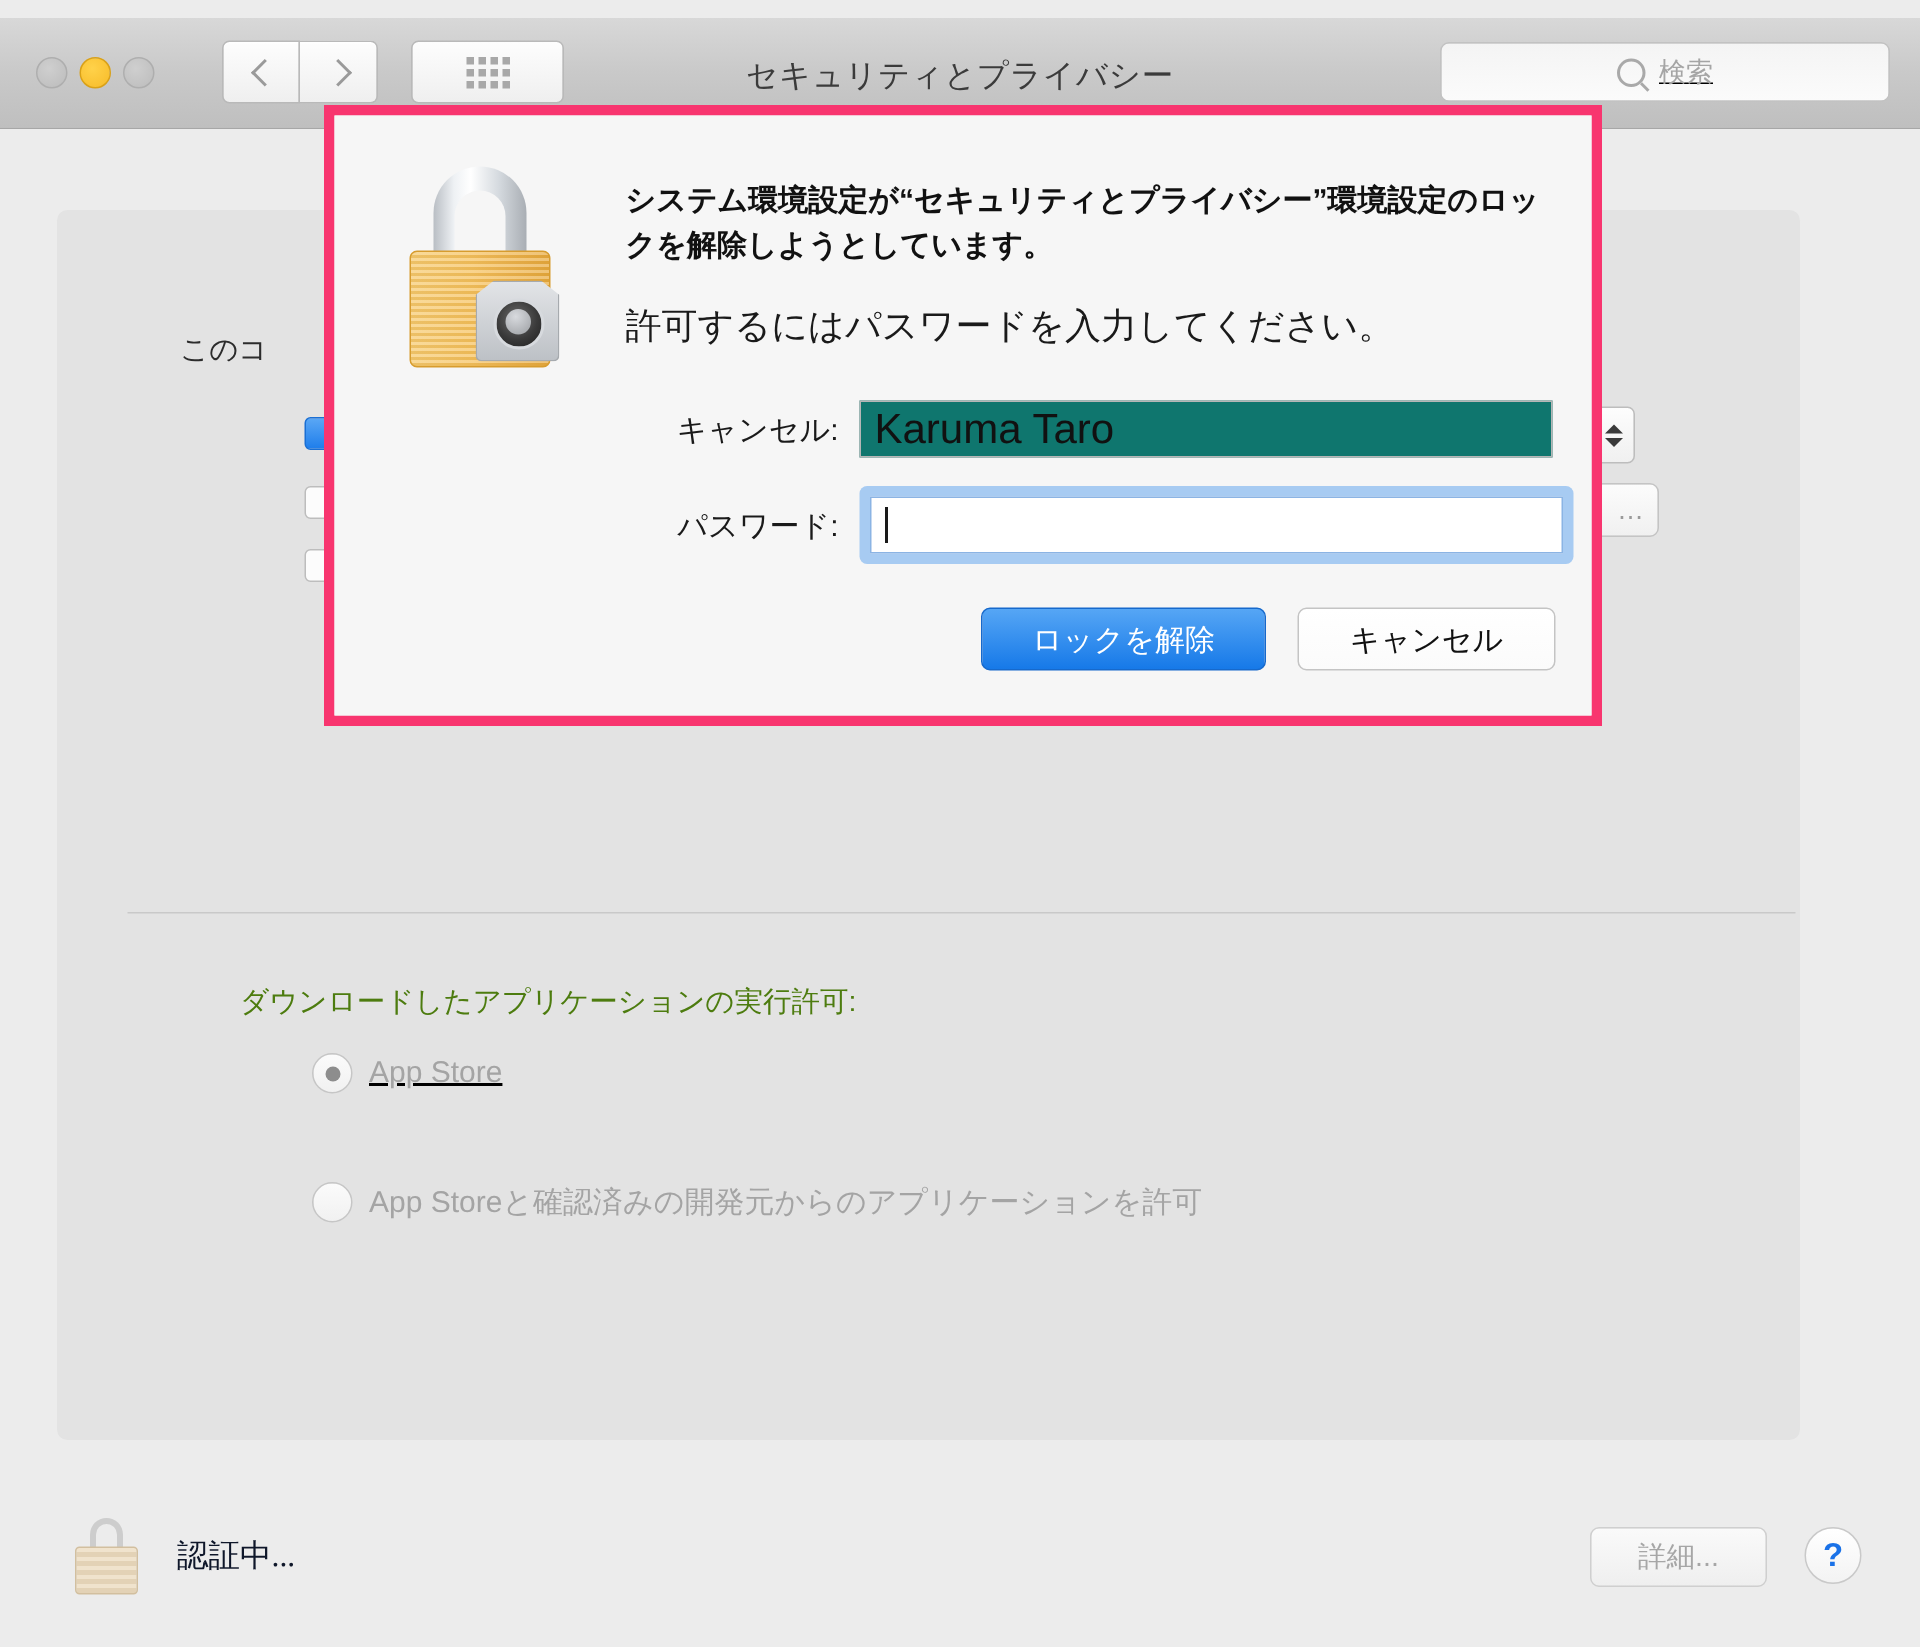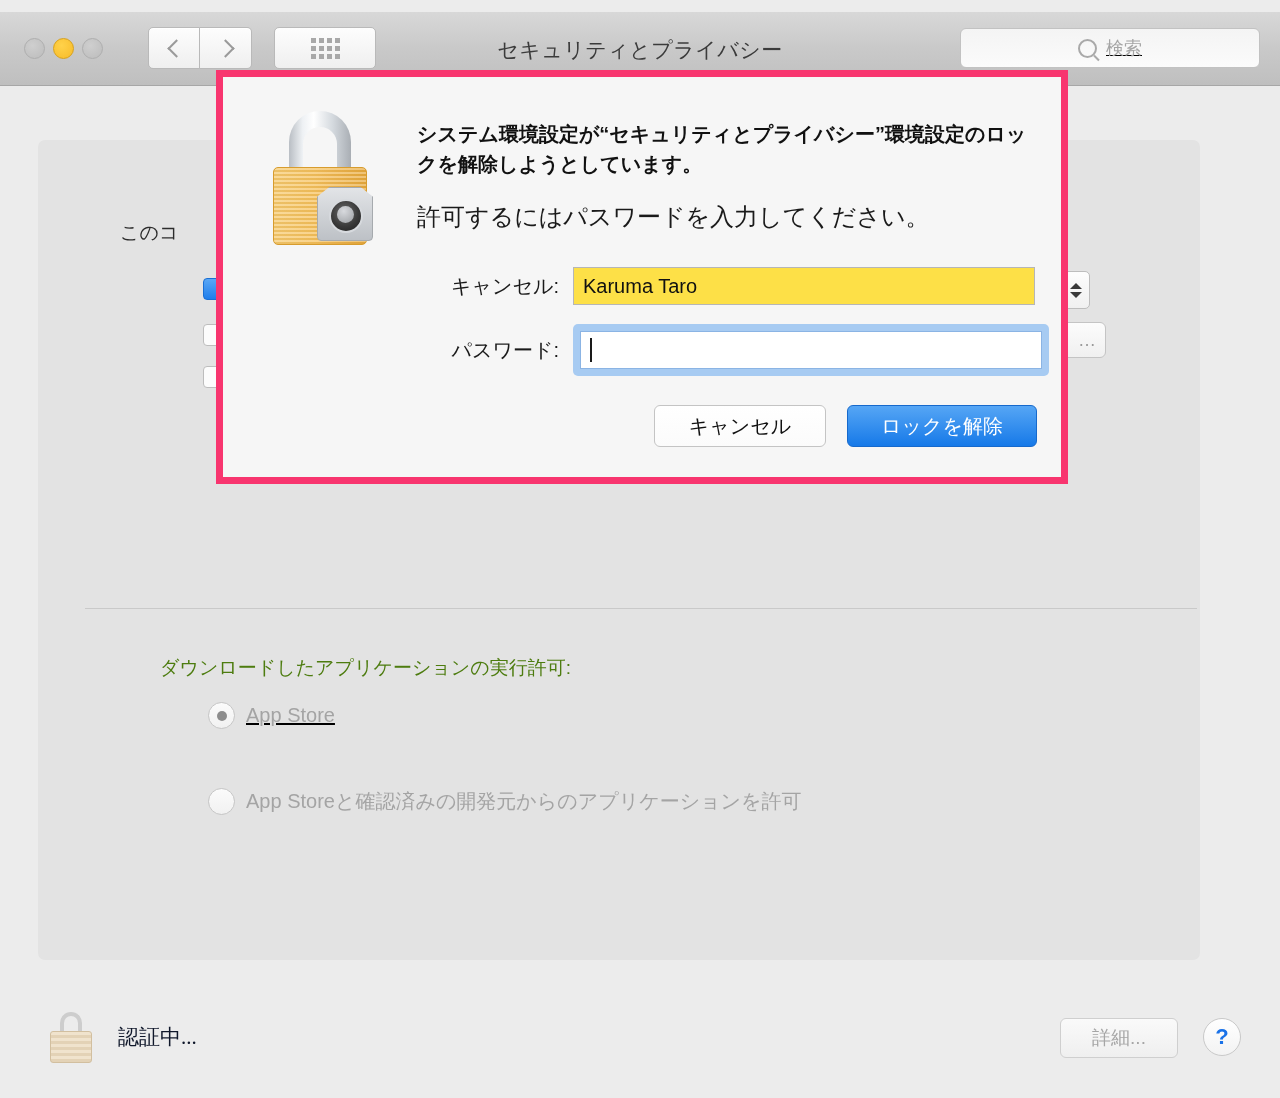--- a/index.html
+++ b/index.html
@@ -390,26 +390,26 @@
   .field-label {
     width: 156px;
     text-align: right;
     font-size: 20px;
     color: #1a1a1a;
     padding-right: 14px;
     box-sizing: border-box;
   }
   .text-input {
     width: 462px; height: 38px;
-    background: #fde047;
+    background: #0f766e;
     border: 1px solid #b6b6b6;
     box-sizing: border-box;
     display: flex; align-items: center;
     padding-left: 9px;
-    font-size: 20px;
+    font-size: 28px;
     color: #111;
   }
   .pass-wrap {
     width: 476px; height: 52px;
     border-radius: 5px;
     background: #a7cbf2;
     box-sizing: border-box;
     display: flex; align-items: center; justify-content: center;
   }
   .pass-input {
@@ -559,18 +559,18 @@
     <div class="field-row pass">
       <span class="field-label">パスワード:</span>
       <span class="pass-wrap">
         <span class="pass-input">
           <span class="caret"></span>
         </span>
       </span>
     </div>
 
     <div class="sheet-buttons">
+      <div class="btn primary">ロックを解除</div>
       <div class="btn cancel">キャンセル</div>
-      <div class="btn primary">ロックを解除</div>
     </div>
 
   </div>
 </div>
 
 </body></html>

